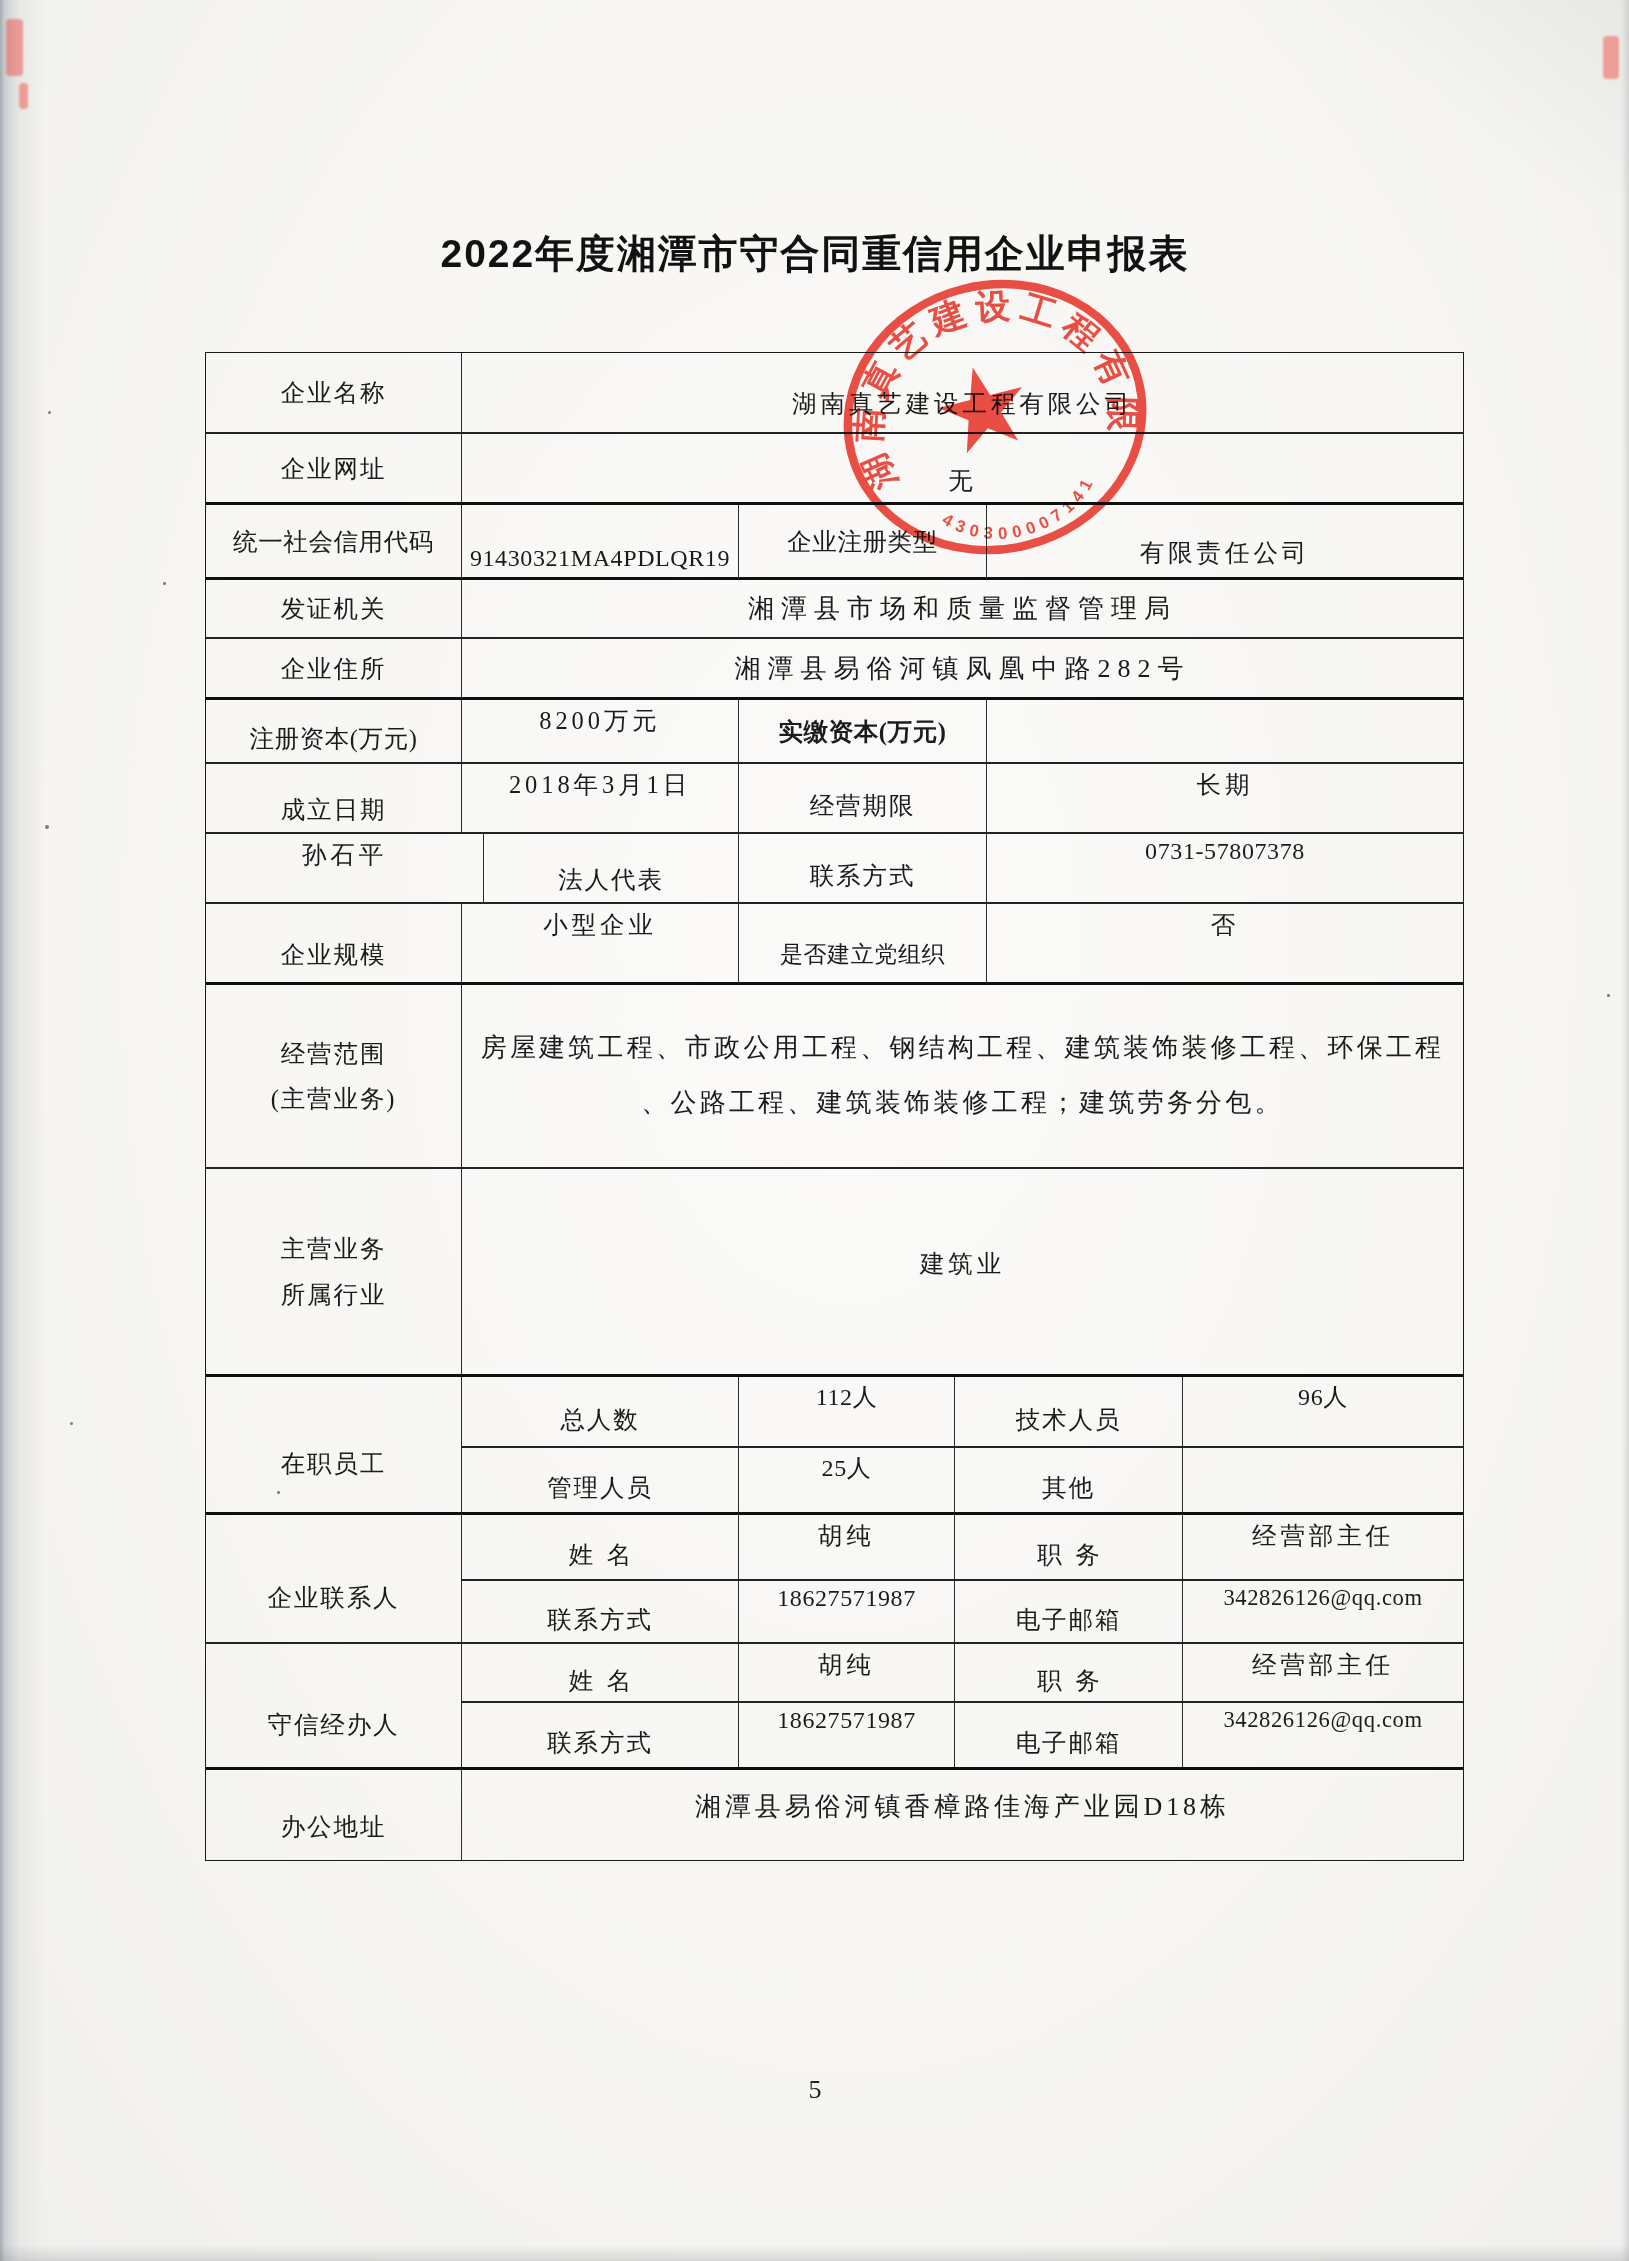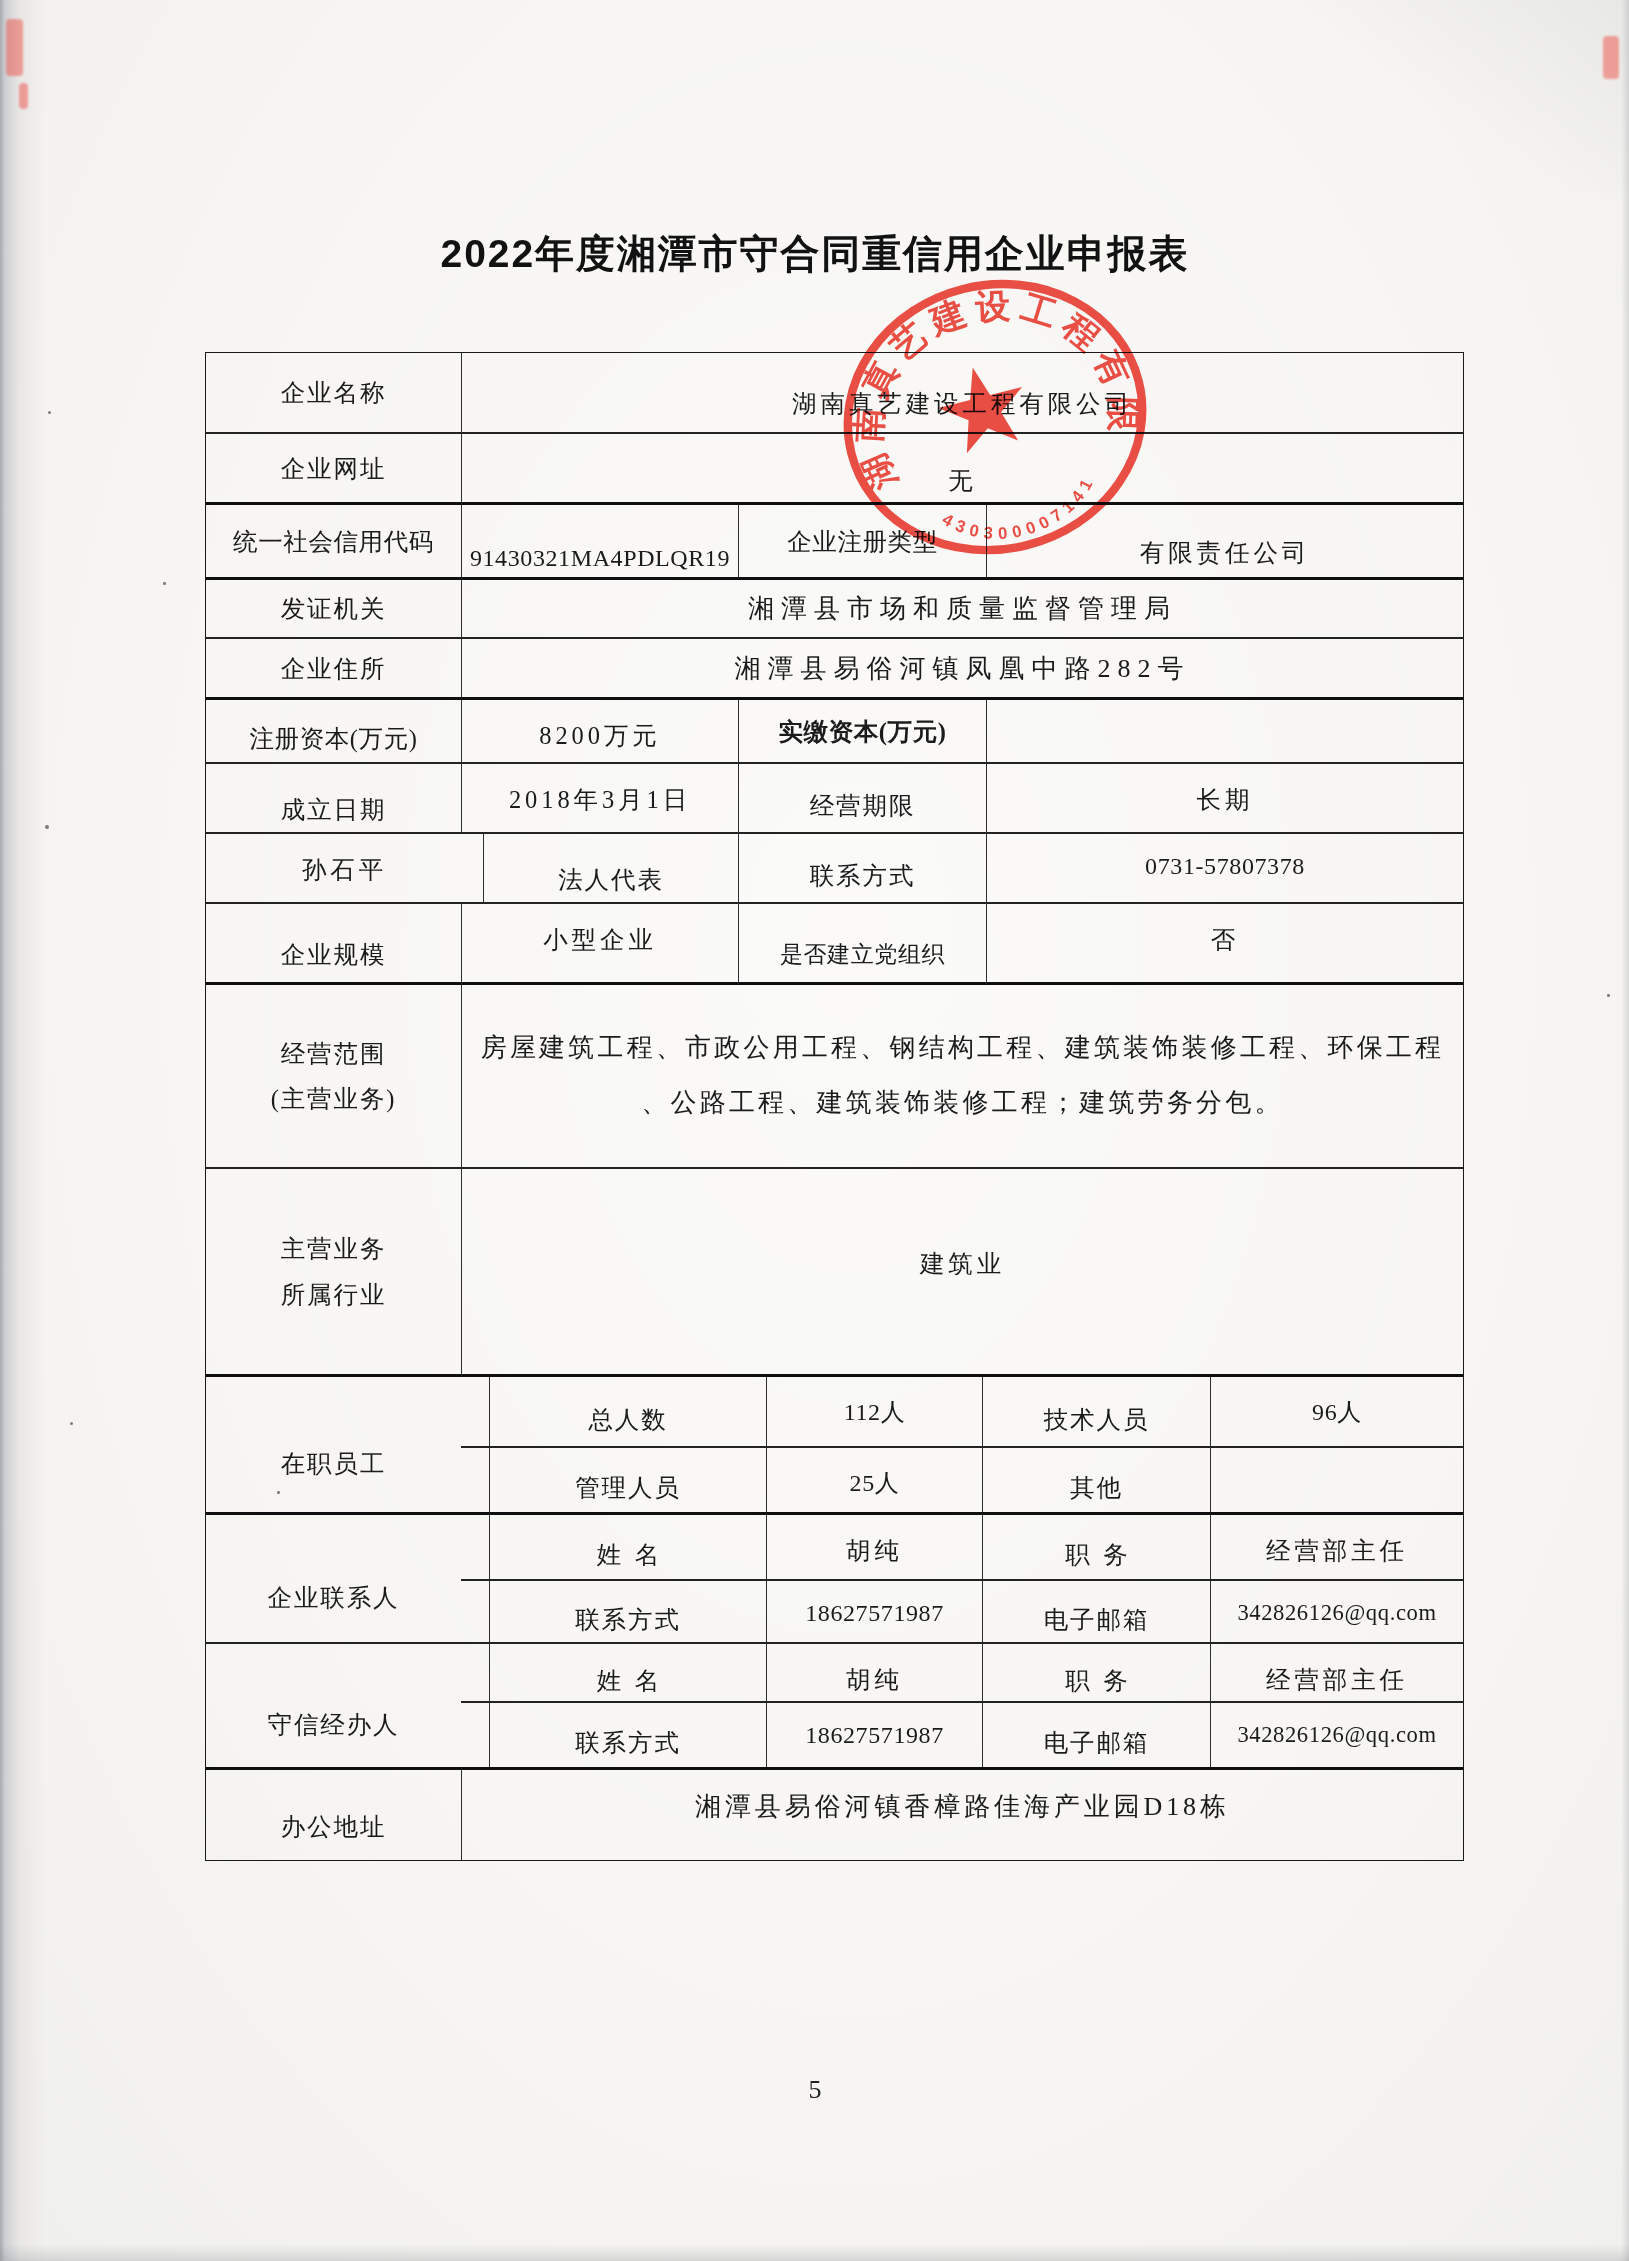--- a/index.html
+++ b/index.html
@@ -36,21 +36,21 @@
     font-size:24.5px;letter-spacing:1.9px;
   }
   .trow{display:flex;align-items:stretch;}
   .trow + .trow{border-top:2.6px solid #232323;}
   .bt-heavy{border-top-width:3.2px !important;border-top-color:#0f0f0f !important;}
   .cell{display:flex;justify-content:center;box-sizing:border-box;text-align:center;}
   .cell + .cell{border-left:1.9px solid #2e2e2e;}
   .grp-right{flex:1;display:flex;flex-direction:column;}
   .grp-right .subrow{display:flex;align-items:stretch;}
   .grp-right .subrow + .subrow{border-top:2.6px solid #232323;}
-  .grp-right .subrow .cell:first-child{border-left:1.9px solid #2e2e2e;margin-left:28px;}
+  .grp-right .subrow .cell:first-child{border-left:1.9px solid #2e2e2e;}
 
   
   .w1{width:255px;flex:0 0 255px;}
   .a2{width:277px;flex:0 0 277px;}
   .a3{width:248px;flex:0 0 248px;}
   .b2{width:277px;flex:0 0 277px;}
   .b3{width:216px;flex:0 0 216px;}
   .b4{width:228px;flex:0 0 228px;}
   .fx{flex:1 1 auto;}
 
@@ -58,21 +58,21 @@
   .r1{height:79px}.r2{height:68px}.r3{height:72px}.r4{height:57px}.r5{height:58px}
   .r6{height:62px}.r7{height:68px}.r8{height:68px}.r9{height:78px}
   .r10{height:182px}.r11{height:205px}
   .s12{height:69px}.s13{height:64px}
   .s14{height:64px}.s15{height:61px}
   .s16{height:57px}.s17{height:64px}
   .r18{height:90px}
 
   
   .vc{align-items:center;}
-  .vt{align-items:flex-start;padding-top:19px;}
+  .vt{align-items:flex-start;padding-top:4px;}
   .vb{align-items:flex-end;padding-bottom:5.2px;}
   .vlow{align-items:center;padding-top:22px;}
   .vlow-sm{align-items:center;padding-top:15.5px;}
   .vhigh{align-items:center;padding-bottom:17px;}
   .grp-lbl{align-items:center;padding-top:37px;}
 
   
   .val-wide{font-size:26px;letter-spacing:7px;}
   .val-mid{font-size:24.5px;letter-spacing:3.9px;}
   .val-latin{font-size:24px;letter-spacing:0.6px;font-family:"Liberation Serif","DejaVu Serif",serif;}

